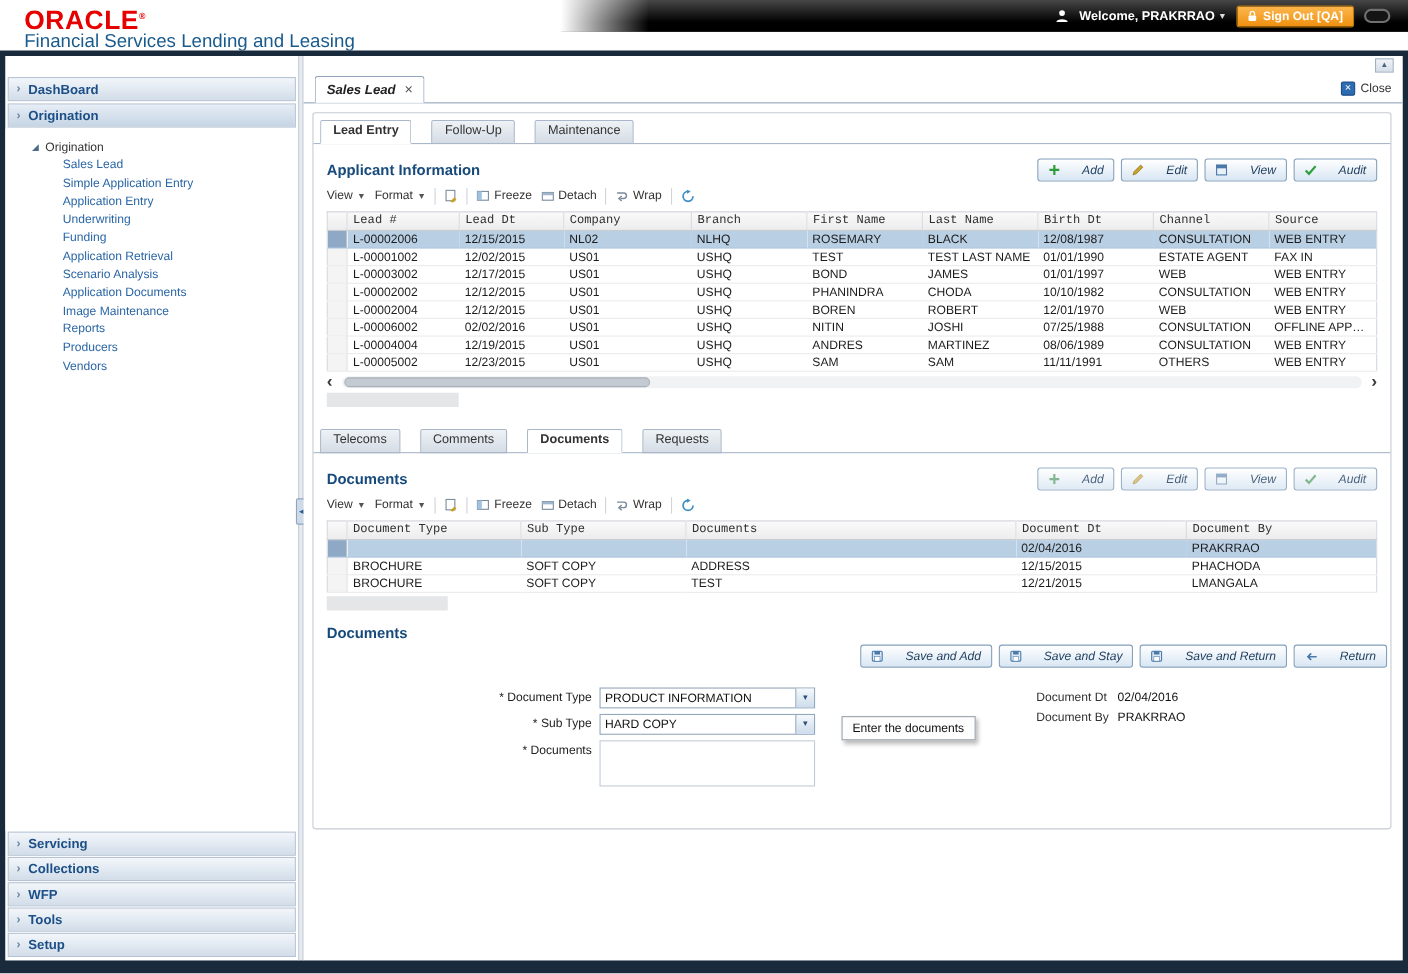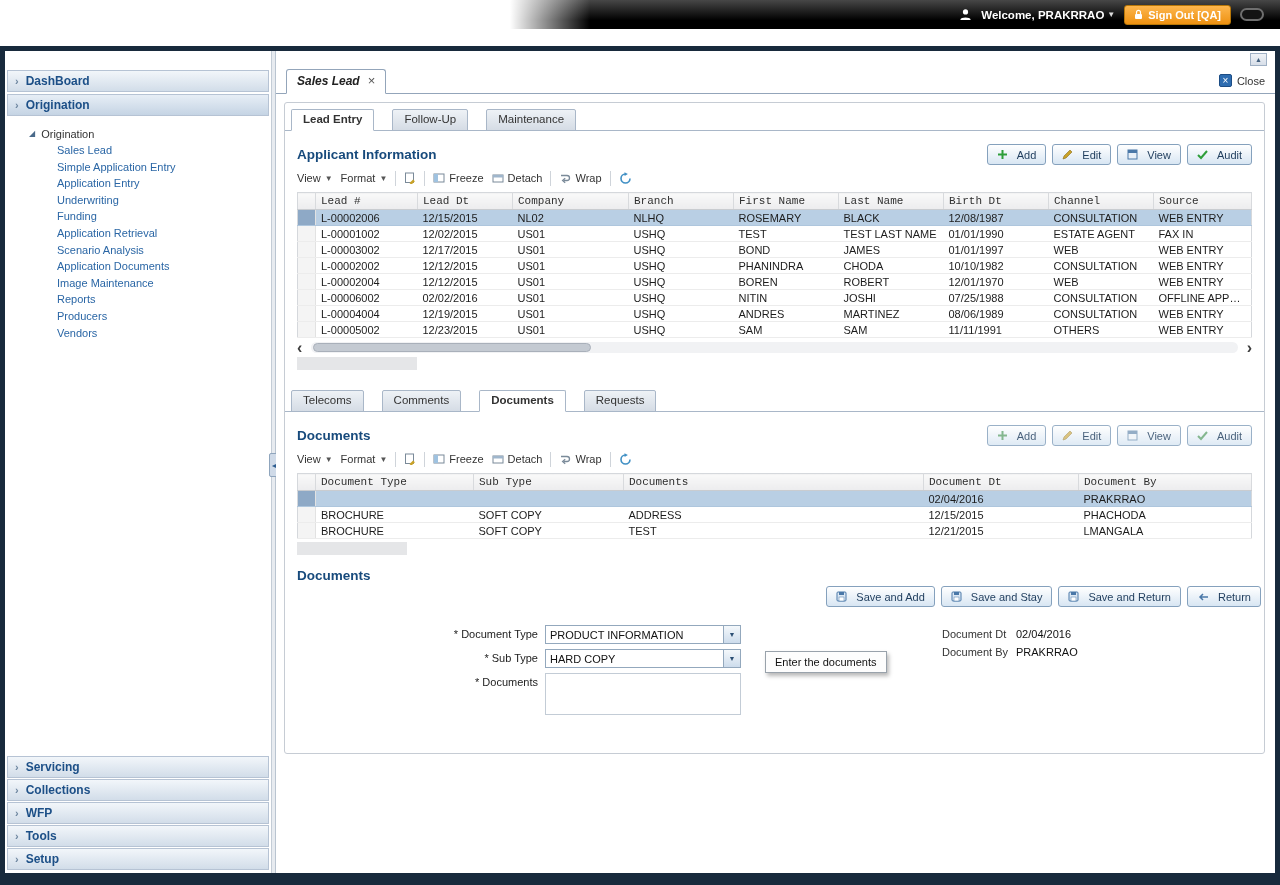--- a/index.html
+++ b/index.html
@@ -69,22 +69,22 @@
 
   .subtabs { display: flex; gap: 18px; padding: 6px 0 0 6px; border-bottom: 1px solid #a9b7c8; }
   .subtab { padding: 3px 11px 4px; font-size: 11.5px; color: #333; background: linear-gradient(#eef2f6,#d5dce5);
     border: 1px solid #a9b7c8; border-radius: 2px 2px 0 0; margin-bottom: -1px; cursor: pointer; }
   .subtab.active { background: #fff; font-weight: bold; border-bottom-color: #fff; padding-bottom: 5px; }
   .subtabs.detail { margin-top: 14px; }
 
   .sect-head { margin: 13px 12px 3px; display: flex; align-items: center; justify-content: space-between; }
   .sect-title { font-size: 13.5px; font-weight: bold; color: #174a7c; }
   .actions { display: flex; gap: 6px; }
-  .btn { display: inline-flex; align-items: center; gap: 9px; height: 21px; padding: 0 9px; font-size: 11px; color: #1e3c5c;
-    background: linear-gradient(#ffffff,#d8e6f3); border: 1px solid #85a1bd; border-radius: 3px; cursor: pointer; font-family: inherit; white-space: nowrap; }
+  .btn { display: inline-flex; align-items: center; gap: 20px; height: 21px; padding: 0 9px; font-size: 11px; color: #1e3c5c;
+    background: linear-gradient(#ffffff,#d8e6f3); border: 1px solid #85a1bd; border-radius: 3px; cursor: pointer; font-family: inherit; white-space: nowrap; font-style: italic; }
   .btn.dim { opacity: .82; }
 
   .toolbar { margin: 3px 12px 4px; display: flex; align-items: center; gap: 8px; font-size: 11px; color: #333; height: 20px; }
   .tb-item { display: inline-flex; align-items: center; gap: 4px; cursor: pointer; }
   .tb-caret { font-size: 8px; color: #555; }
   .tb-sep { width: 1px; height: 15px; background: #cfd4da; }
 
   table.grid { margin: 0 12px; width: calc(100% - 24px); border-collapse: collapse; border: 1px solid #d5d8dc; table-layout: fixed; }
   table.grid th { background: linear-gradient(#f9f9f9,#ececee); border-right: 1px solid #d8dadd; border-bottom: 1px solid #c9ccd0;
     padding: 2px 5px; font-weight: normal; text-align: left; font-size: 11px; color: #2f2f2f; height: 16px; white-space: nowrap; overflow: hidden; font-family: Liberation Mono, monospace; }
@@ -118,20 +118,26 @@
   .ivalue { color: #111; }
 
   .ico { display: inline-flex; align-items: center; }
 </style>
 </head>
 <body>
 
 <div class="page">
 
   <header class="hdr">
+    <div class="brand">
+      <div class="logo">
+        <span>ORACLE</span><sup>®</sup>
+      </div>
+      <div class="product">Financial Services Lending and Leasing</div>
+    </div>
     <div class="blackbar">
       <span class="ico">
         <svg width="13" height="13" viewBox="0 0 12 12">
             <circle cx="6" cy="3.6" r="2.4" fill="#fff"></circle>
             <path d="M1.2 11c.3-3 9.3-3 9.6 0z" fill="#fff"></path>
           </svg>
       </span>
       <span class="user-menu">
         <span class="welcome">Welcome, PRAKRRAO</span>
         <span class="tb-caret-w">▼</span>

